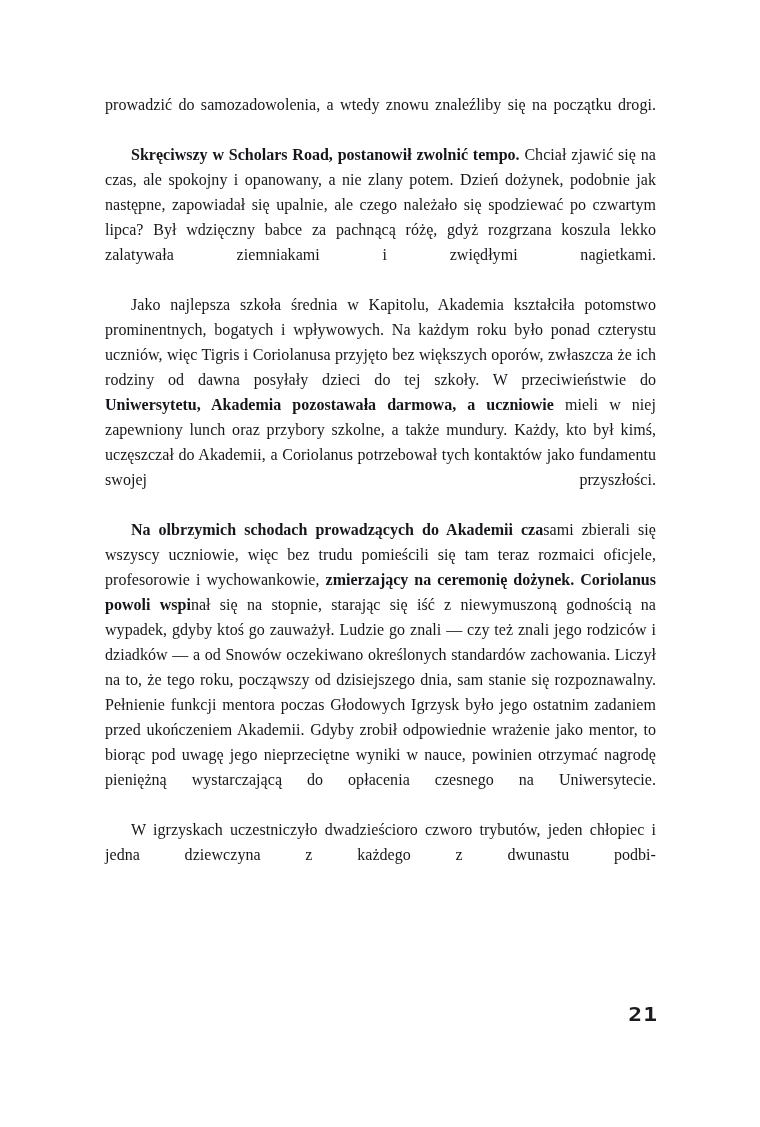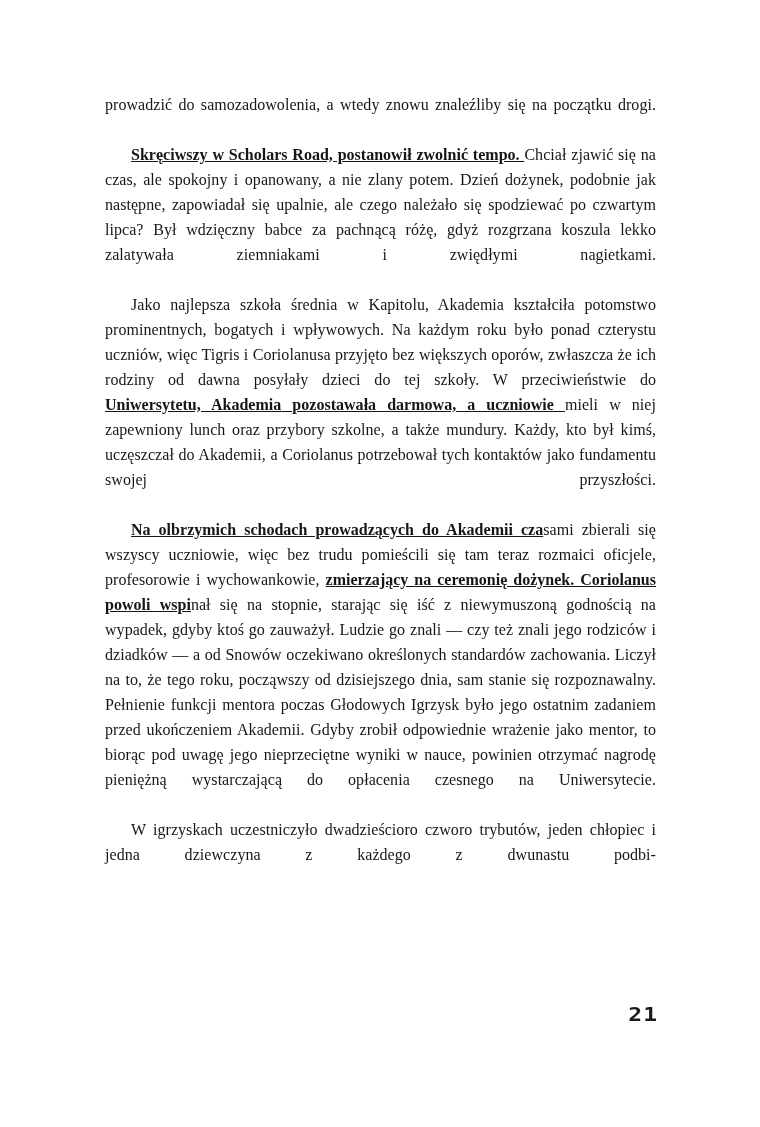--- a/index.html
+++ b/index.html
@@ -49,21 +49,20 @@
   
   p.para::after {
     content: "";
     display: inline-block;
     width: 100%;
   }
 
   b.emph {
     font-weight: 700;
     letter-spacing: 0.02px;
-    text-decoration: underline;
   }
 
   .page-number {
     position: absolute;
     right: 102px;
     top: 1003px;
     width: 70px;
     text-align: right;
     font-family: "DejaVu Sans Mono", "Liberation Mono", monospace;
     font-size: 23px;

